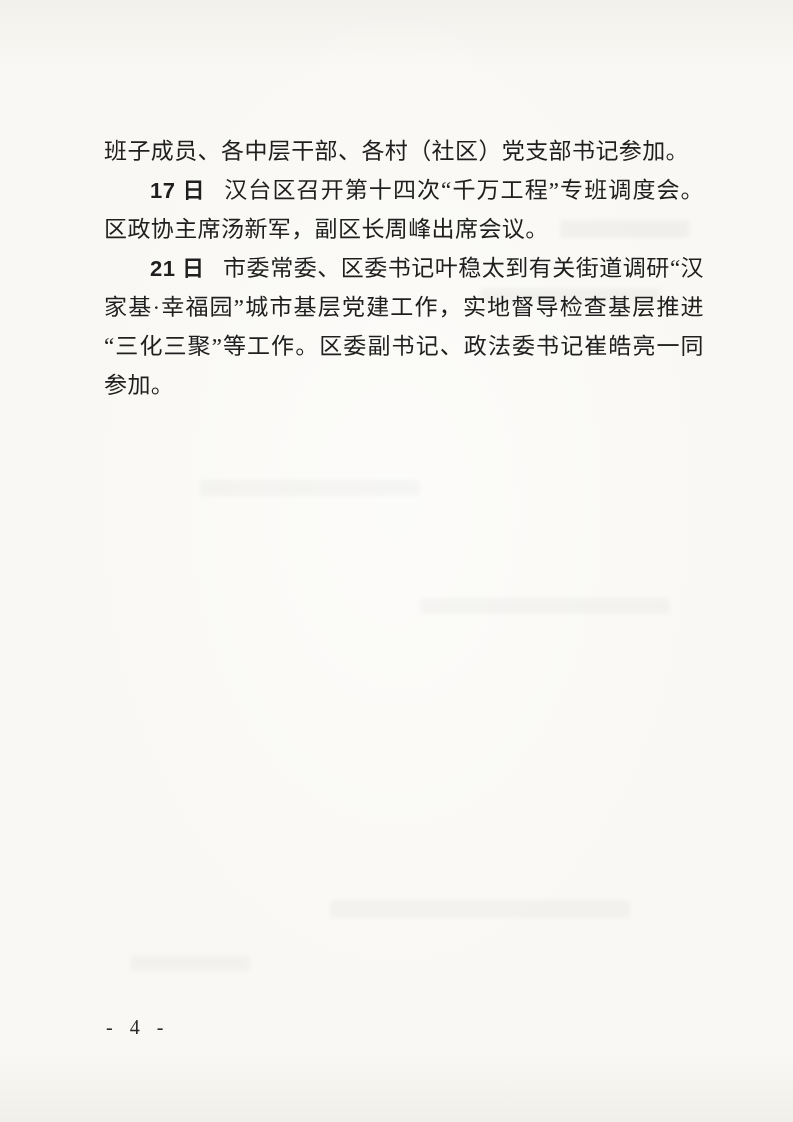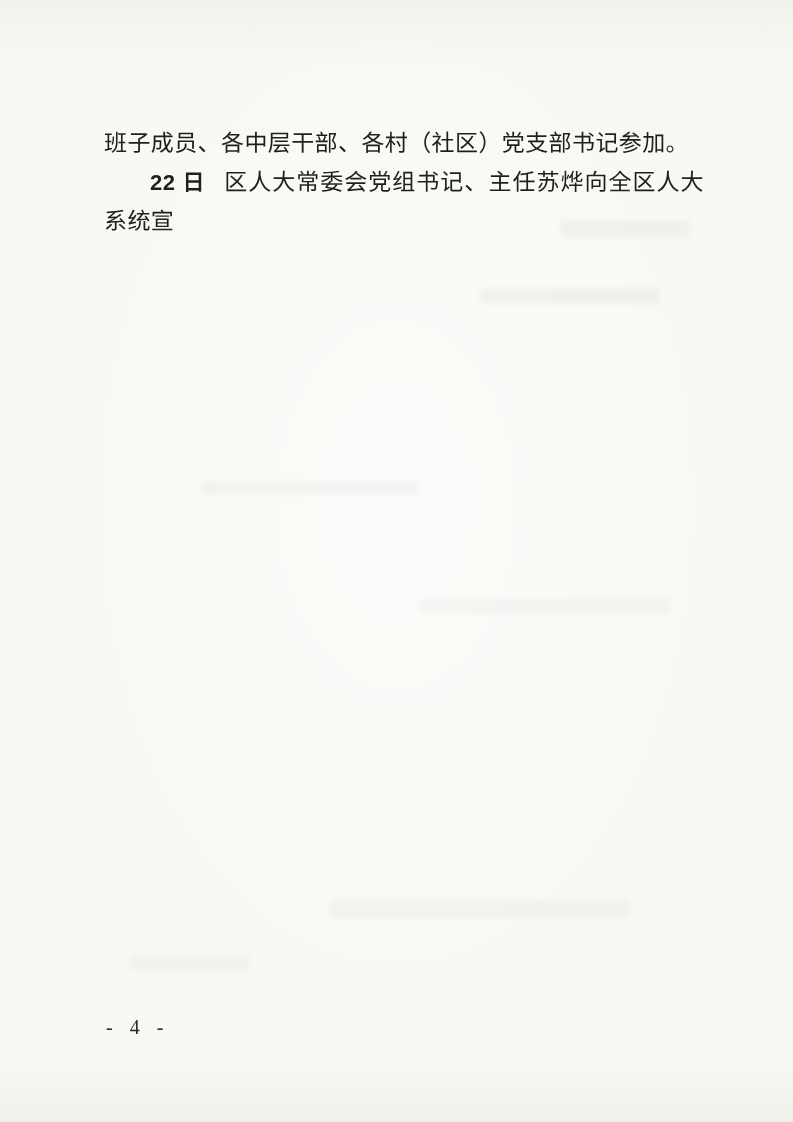--- a/index.html
+++ b/index.html
@@ -35,20 +35,21 @@
     letter-spacing: 0.4px;
   }
   .text-block p {
     margin: 0;
   }
   p.entry {
     text-indent: 2em;
   }
   p.cont {
     text-indent: 0;
+    margin-top: 8px;
   }
   .date {
     font-weight: bold;
     margin-right: 0.85em;
     font-family: "Liberation Sans", "DejaVu Sans", sans-serif;
     font-size: 22px;
   }
   .pageno {
     position: absolute;
     left: 106px;
@@ -82,23 +83,24 @@
 <div class="bleed b2"></div>
 <div class="bleed b3"></div>
 <div class="bleed b4"></div>
 <div class="bleed b5"></div>
 <div class="bleed b6"></div>
 
 <div class="text-block">
 
   <p class="cont"><span>班子成员、各中层干部、各村（社区）党支部书记参加。</span></p>
 
+  <p class="entry"><span class="date">17 日</span><span>汉台区召开第十四次“千万工程”专班调度会。区政协主席汤新军，副区长周峰出席会议。</span></p>
 
 
 
 
+  <p class="entry"><span class="date">21 日</span><span>市委常委、区委书记叶稳太到有关街道调研“汉家基·幸福园”城市基层党建工作，实地督导检查基层推进“三化三聚”等工作。区委副书记、政法委书记崔皓亮一同参加。</span></p>
 
 
-  <p class="entry"><span class="date">22 日</span><span>区人大常委会党组书记、主任苏烨向全区人大系统宣</span></p>
 
 </div>
 
 <div class="pageno">- 4 -</div>
 
 </body></html>

